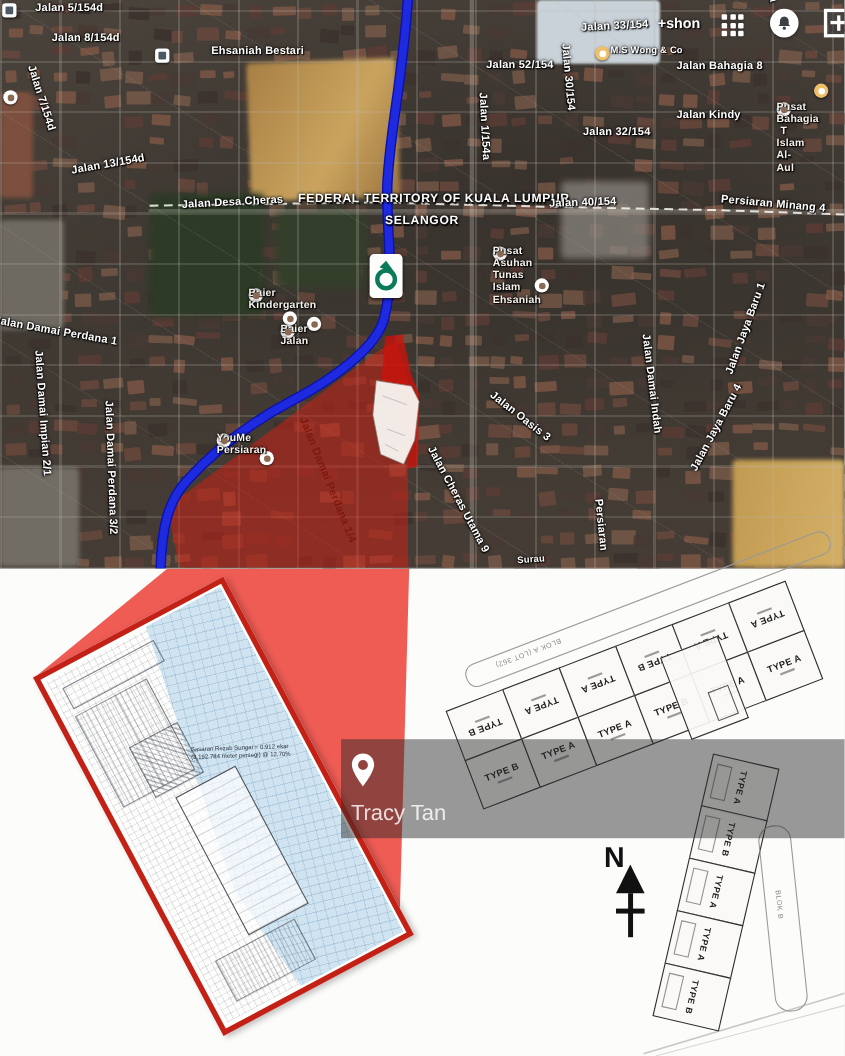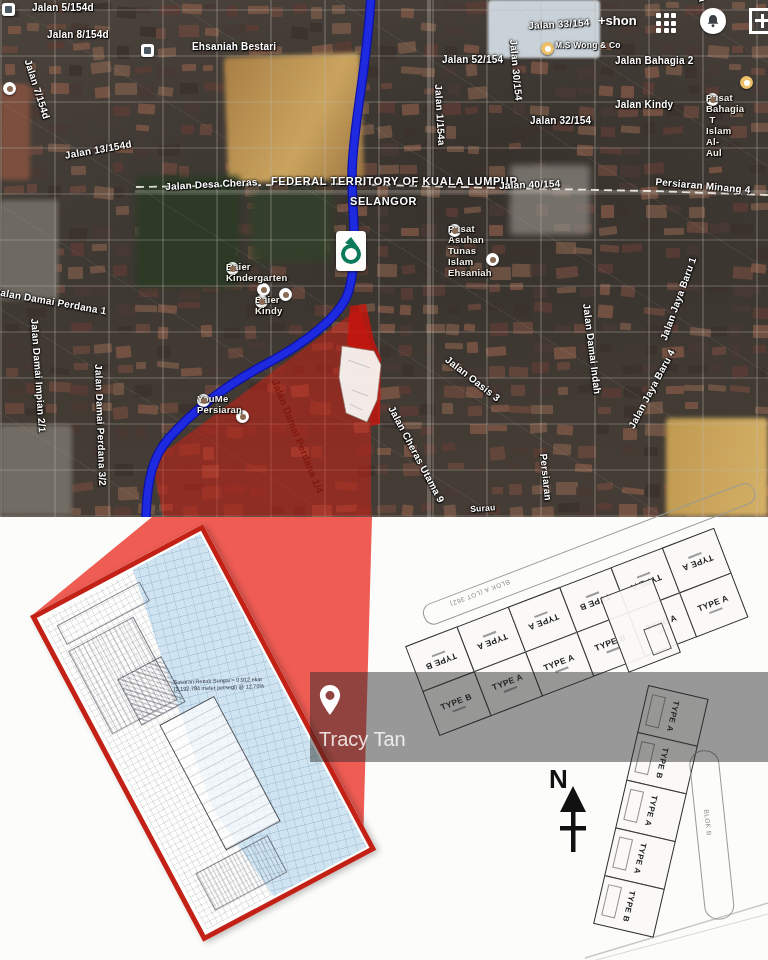--- a/index.html
+++ b/index.html
@@ -873,34 +873,34 @@
         <div class="mlab" style="left: 47px; top: 29px;">Jalan 8/154d</div>
         <div class="mlab" style="left: 33px; top: 58px; transform: rotate(72deg);">Jalan 7/154d</div>
         <div class="mlab" style="left: 64px; top: 150px; transform: rotate(-10deg);">Jalan 13/154d</div>
         <div class="mlab" style="left: 192px; top: 41px;">Ehsaniah Bestari</div>
         <div class="mlab" style="left: 165px; top: 181px; transform: rotate(-3deg);">Jalan Desa Cheras</div>
         <div class="mlab bold" style="left: 271px; top: 175px;">FEDERAL TERRITORY OF KUALA LUMPUR</div>
         <div class="mlab bold" style="left: 350px; top: 195px;">SELANGOR</div>
         <div class="mlab" style="left: 528px; top: 20px; transform: rotate(-3deg);">Jalan 33/154</div>
         <div class="mlab" style="left: 442px; top: 54px;">Jalan 52/154</div>
         <div class="mlab" style="left: 519px; top: 39px; transform: rotate(85deg);">Jalan 30/154</div>
-        <div class="mlab" style="left: 615px; top: 55px;">Jalan Bahagia 2</div>
+        <div class="mlab" style="left: 615px; top: 55px;">Jalan Bahagia 8</div>
         <div class="mlab" style="left: 716px; top: -40px; transform: rotate(84deg);">Jalan Bahagia 11</div>
         <div class="mlab" style="left: 615px; top: 99px;">Jalan Kindy</div>
         <div class="mlab" style="left: 530px; top: 115px;">Jalan 32/154</div>
         <div class="mlab" style="left: 444px; top: 84px; transform: rotate(87deg);">Jalan 1/154a</div>
         <div class="mlab" style="left: 499px; top: 180px; transform: rotate(-2deg);">Jalan 40/154</div>
         <div class="mlab" style="left: 656px; top: 176px; transform: rotate(5deg);">Persiaran Minang 4</div>
         <div class="mlab poi-sm" style="left: 555px; top: 41px;">M.S Wong &amp; Co</div>
         <div class="mlab poi" style="left: 706px; top: 93px;">Pusat Bahagia T
 Islam Al- Aul</div>
         <div class="mlab poi" style="left: 448px; top: 224px;">Pusat Asuhan Tunas
 Islam Ehsaniah</div>
         <div class="mlab poi" style="left: 226px; top: 262px;">Baier Kindergarten</div>
-        <div class="mlab poi" style="left: 255px; top: 295px;">Baier Kindy</div>
+        <div class="mlab poi" style="left: 255px; top: 295px;">Baier Jalan</div>
         <div class="mlab" style="left: -4px; top: 286px; transform: rotate(10deg);">Jalan Damai Perdana 1</div>
         <div class="mlab" style="left: 40px; top: 318px; transform: rotate(86deg);">Jalan Damai Impian 2/1</div>
         <div class="mlab" style="left: 104px; top: 364px; transform: rotate(88deg);">Jalan Damai Perdana 3/2</div>
         <div class="mlab poi" style="left: 197px; top: 394px;">YouMe Persiaran</div>
         <div class="mlab red" style="left: 280px; top: 378px; transform: rotate(68deg);">Jalan Damai Perdana 1/4</div>
         <div class="mlab" style="left: 450px; top: 354px; transform: rotate(38deg);">Jalan Oasis 3</div>
         <div class="mlab" style="left: 396px; top: 404px; transform: rotate(62deg);">Jalan Cheras Utama 9</div>
         <div class="mlab" style="left: 592px; top: 303px; transform: rotate(83deg);">Jalan Damai Indah</div>
         <div class="mlab" style="left: 626px; top: 425px; transform: rotate(-62deg);">Jalan Jaya Baru 4</div>
         <div class="mlab" style="left: 658px; top: 338px; transform: rotate(-70deg);">Jalan Jaya Baru 1</div>

